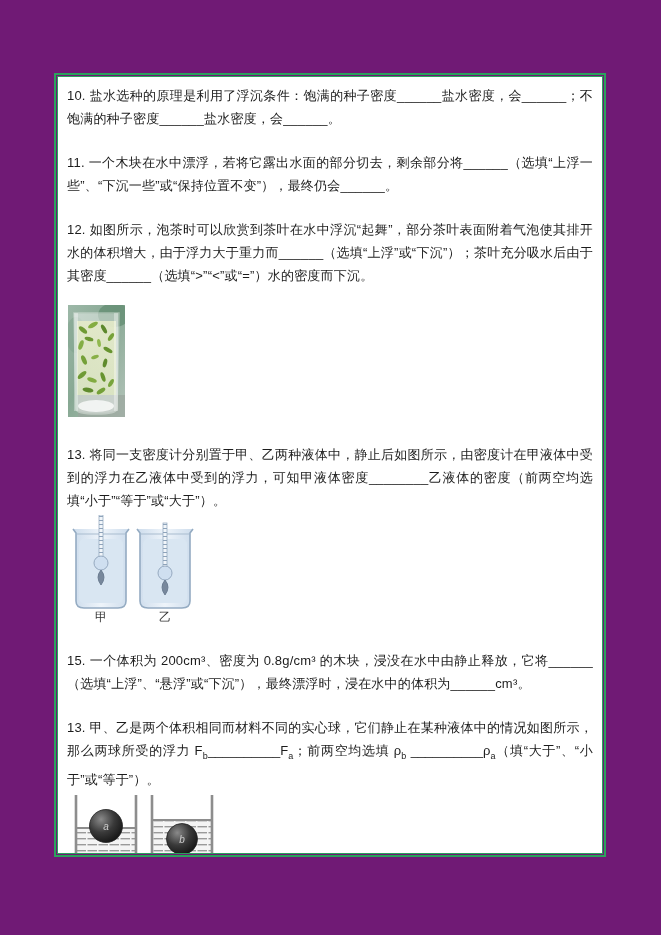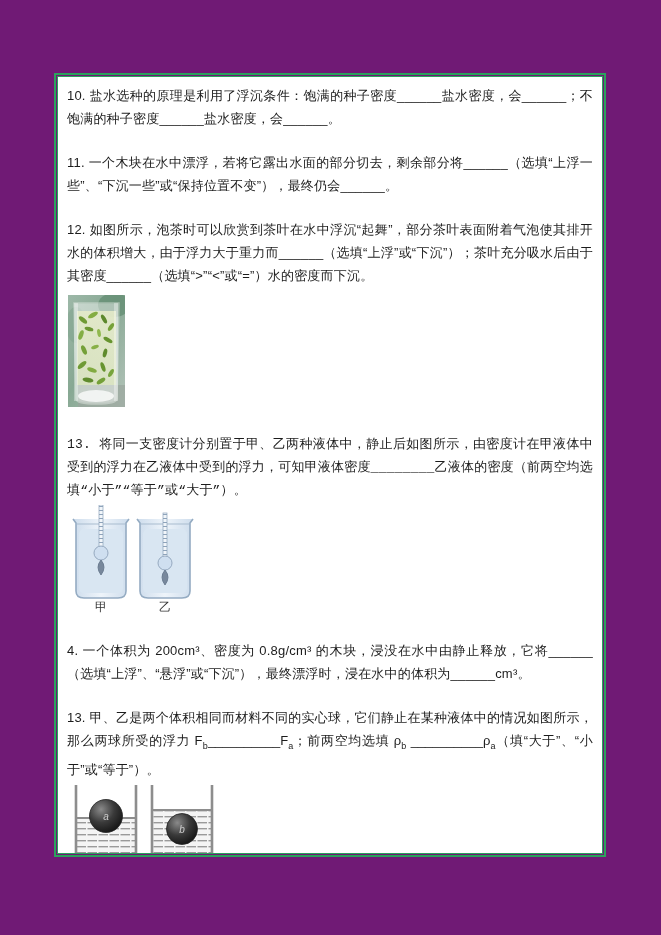--- a/index.html
+++ b/index.html
@@ -25,22 +25,22 @@
   }
   p.q{
     margin:0 0 21px 0;
     font-size:13px;
     line-height:23px;
     text-align:justify;
     letter-spacing:0.2px;
   }
   p.q .blank{letter-spacing:0;margin-top:26px;}
   .sub{font-size:9px;vertical-align:-4px;}
-  #q12-p{margin-bottom:8px;}
-  #q13-p{margin-bottom:3px;font-family:Liberation Mono, monospace;}
+  #q12-p{margin-bottom:18px;}
+  #q13-p{margin-bottom:3px;}
   #q15-p{margin-bottom:3px;}
   figure{margin:0;padding:0;}
   .fig-tea{margin:0 0 26px 1px;width:57px;height:112px;}
   .fig-hydro{margin:0 0 22px 3px;}
   .fig-balls{margin:0 0 0 1px;}
 </style>
 </head>
 <body>
 
 <div class="page">
@@ -130,21 +130,21 @@
           <rect x="93" y="8" width="4" height="44" fill="url(#ticks)" stroke="#8ea3ba" stroke-width="0.7"></rect>
           <circle cx="95" cy="58" r="7" fill="#cfdff0" stroke="#8ea3ba" stroke-width="0.9"></circle>
           <path d="M95 65 Q101 72 95 80 Q89 72 95 65 Z" fill="#78889c" stroke="#5f7186" stroke-width="0.8"></path>
         </g>
 
         <text x="31" y="106" font-size="12" fill="#333333" text-anchor="middle">甲</text>
         <text x="95" y="106" font-size="12" fill="#333333" text-anchor="middle">乙</text>
       </svg>
     </figure>
 
-    <p class="q" id="q14-p">4. 一个体积为 200cm³、密度为 0.8g/cm³ 的木块，浸没在水中由静止释放，它将______（选填“上浮”、“悬浮”或“下沉”），最终漂浮时，浸在水中的体积为______cm³。</p>
+    <p class="q" id="q14-p">15. 一个体积为 200cm³、密度为 0.8g/cm³ 的木块，浸没在水中由静止释放，它将______（选填“上浮”、“悬浮”或“下沉”），最终漂浮时，浸在水中的体积为______cm³。</p>
 
     <p class="q" id="q15-p"><span>13. 甲、乙是两个体积相同而材料不同的实心球，它们静止在某种液体中的情况如图所示，那么两球所受的浮力 F</span><span class="sub">b</span><span class="blank">__________</span><span>F</span><span class="sub">a</span><span>；前两空均选填 ρ</span><span class="sub">b</span><span class="blank"> __________</span><span>ρ</span><span class="sub">a</span><span>（填“大于”、“小于”或“等于”）。</span></p>
 
     <figure class="fig-balls">
       <svg width="148" height="99" viewBox="0 0 148 99">
         <defs>
           <radialGradient id="ballGrad" cx="0.35" cy="0.3" r="0.8">
             <stop offset="0" stop-color="#8a8a8a"></stop>
             <stop offset="0.5" stop-color="#3a3a3a"></stop>
             <stop offset="1" stop-color="#101010"></stop>

